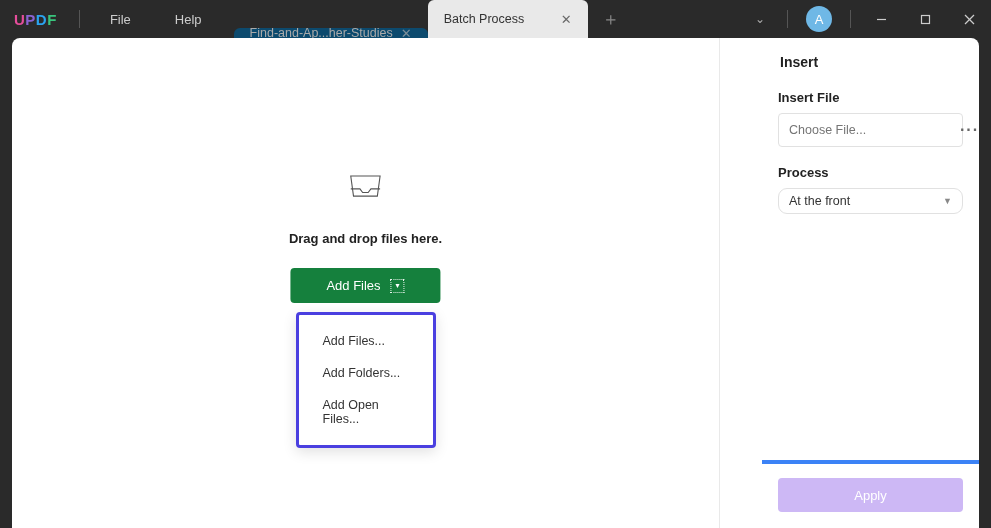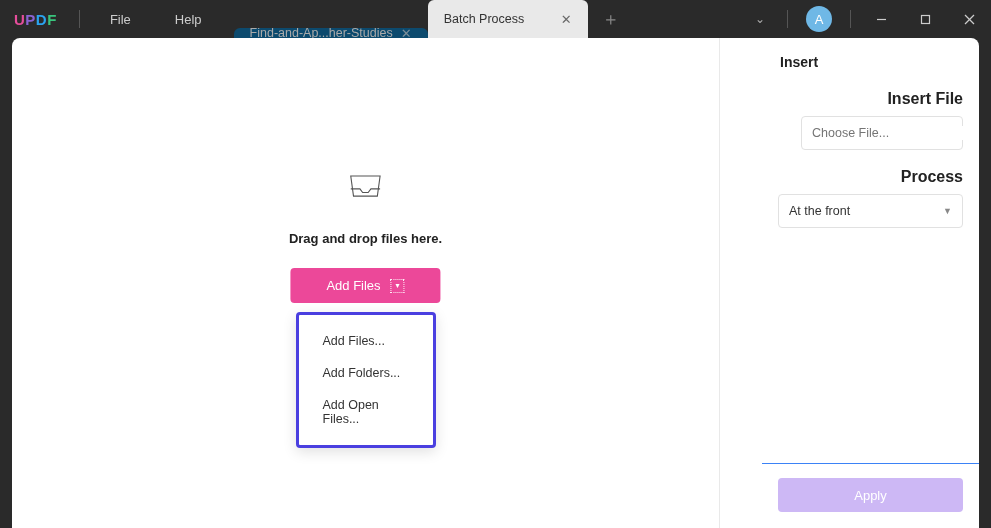--- a/index.html
+++ b/index.html
@@ -26,37 +26,37 @@
   .winbtn svg { width:11px; height:11px; stroke:#ccc; stroke-width:1.2; fill:none;}
 
   
   .workspace { position:absolute; left:12px; right:12px; top:38px; bottom:0; background:#fff; border-radius:8px 8px 0 0; display:flex; overflow:hidden; }
   .main { flex:1; position:relative; }
   .sidebar { width:260px; border-left:1px solid #e9e9e9; display:flex; flex-direction:column;padding-left:42px; }
 
   .dropzone { position:absolute; left:50%; top:40%; transform:translate(-50%,-50%); text-align:center; }
   .tray-icon svg { width:44px; height:44px; stroke:#555; stroke-width:1.2; fill:none; }
   .drop-text { margin-top:18px; font-size:13px; font-weight:600; color:#222; }
-  .add-btn { margin-top:22px; display:inline-flex; align-items:center; gap:10px; background:#ec4899; color:#fff; font-size:13px; padding:10px 36px; border:none; border-radius:4px; cursor:pointer; }
+  .add-btn { margin-top:22px; display:inline-flex; align-items:center; gap:10px; background:#15803d; color:#fff; font-size:13px; padding:10px 36px; border:none; border-radius:4px; cursor:pointer; }
   .add-btn .split { width:14px; height:14px; border:1px dotted rgba(255,255,255,.9); display:flex; align-items:center; justify-content:center;}
   .add-btn .split::after{content:"▾"; font-size:8px;}
 
   .dropdown { position:absolute; left:50%; transform:translateX(-50%); top:calc(40% + 78px); width:140px; background:#fff; border:3px solid #4a3fe0; border-radius:4px; padding:10px 8px; box-shadow:0 4px 14px rgba(0,0,0,.12); }
   .dropdown-item { padding:9px 16px; font-size:12.5px; color:#333; cursor:pointer; text-align:left;}
 
   .side-head { padding:16px 18px 12px; font-weight:700; font-size:14px; color:#222; }
   .side-section { padding:8px 16px 0; }
-  .side-label { font-size:16px; font-weight:600; color:#222; margin-bottom:8px;text-align:right;}
-  .field { display:flex; align-items:center; height:34px; border:1px solid #e1e1e1; border-radius:4px; background:#fff;margin-left:23px; }
+  .side-label { font-size:13px; font-weight:600; color:#222; margin-bottom:8px;}
+  .field { display:flex; align-items:center; height:34px; border:1px solid #e1e1e1; border-radius:4px; background:#fff; }
   .field input { flex:1; border:none; outline:none; font-size:12.5px; padding:0 10px; color:#888; }
   .field .dots { width:26px; text-align:center; color:#666; cursor:pointer; font-weight:700; letter-spacing:1px;}
-  .select { display:flex; align-items:center; justify-content:space-between; height:34px; border:1px solid #e1e1e1; border-radius:4px; padding:0 10px; font-size:12.5px; color:#333; cursor:pointer;}
+  .select { display:flex; align-items:center; justify-content:space-between; height:26px; border:1px solid #e1e1e1; border-radius:9px; padding:0 10px; font-size:12.5px; color:#333; cursor:pointer;}
   .select .caret{font-size:9px; color:#888;}
 
-  .side-footer { margin-top:auto; padding:14px 16px 16px; border-top:1px solid #3b82f6;}
+  .side-footer { margin-top:auto; padding:14px 16px 16px; border-top:4px solid #3b82f6;}
   .apply-btn { width:100%; height:34px; border:none; border-radius:4px; background:#cdb8f5; color:#fff; font-size:13px; cursor:pointer;}
 </style>
 </head>
 <body>
 
 <div class="titlebar">
   <div class="logo">
     <span class="l1">U</span><span class="l2">P</span><span class="l3">D</span><span class="l4">F</span>
   </div>
   <div class="vsep"></div>

